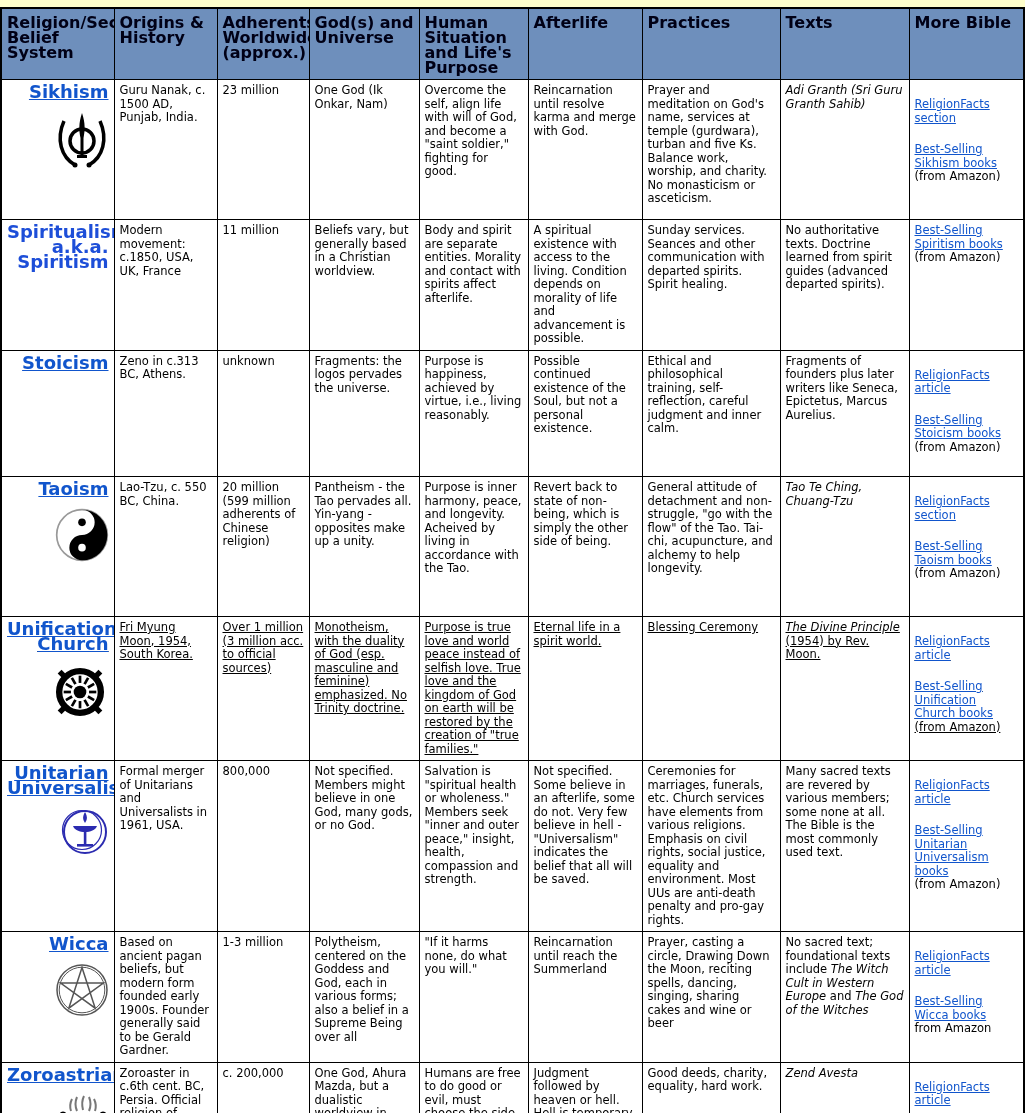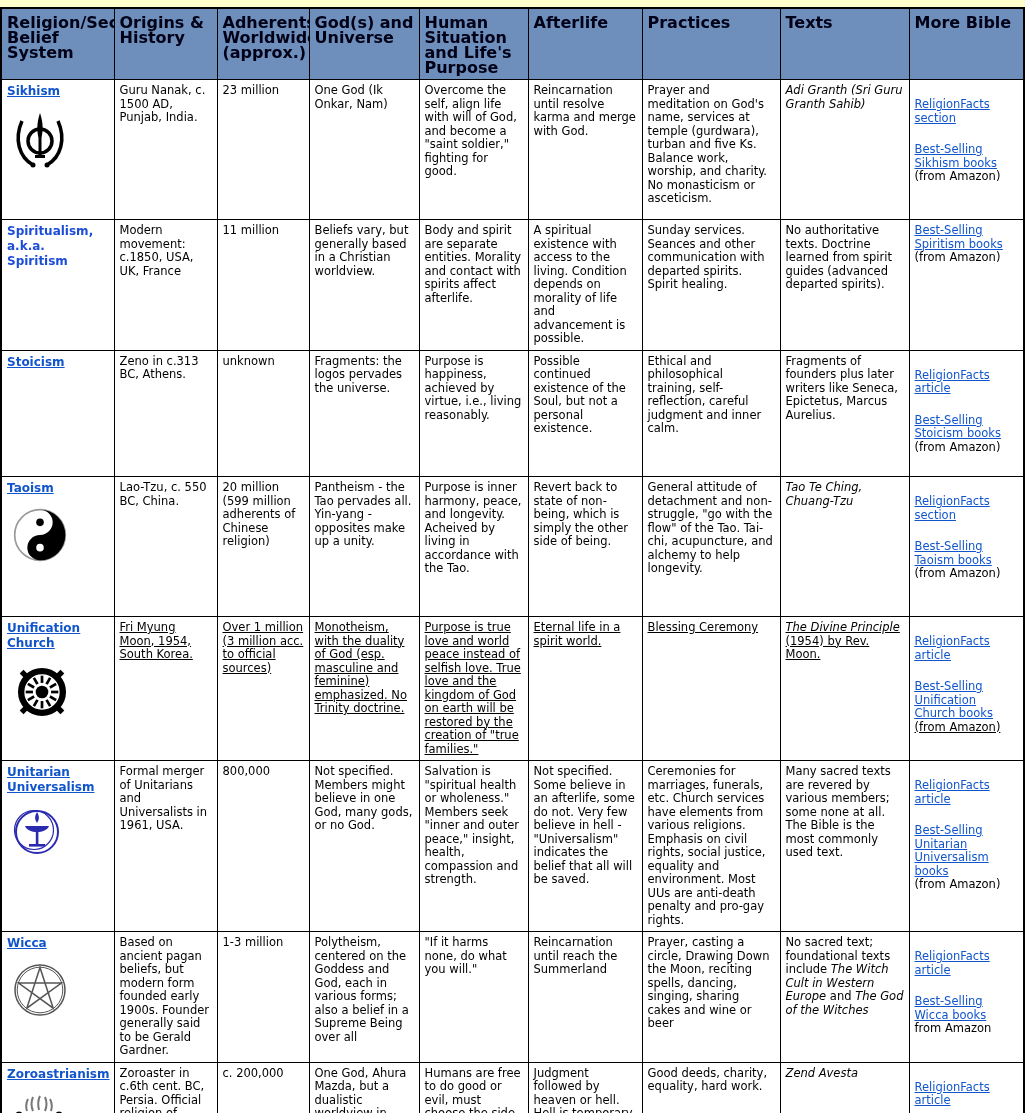--- a/index.html
+++ b/index.html
@@ -18,21 +18,21 @@
   th, td { border: 1px solid #000; vertical-align: top; overflow: hidden; }
   th {
     background: #6E8FBC; color: #000016;
     font-size: 16px; line-height: 15px; font-weight: bold;
     text-align: left; padding: 6px 5px 4px 5px;
   }
   td {
     font-size: 11.5px; line-height: 13.5px; color: #000;
     padding: 4px 5px; background: #fff;
   }
-  td.name-cell { font-size: 12px; line-height: 15px; font-weight: bold; }
+  td.name-cell { font-size: 18px; line-height: 15px; font-weight: bold; text-align: right; }
   a.rel-link, a.info-link {
     color: #1155CC; text-decoration: underline; cursor: pointer;
   }
   a.rel-link { font-weight: bold; }
   .name-plain { color: #1d4ed8; font-weight: bold; }
   .row-icon { display: block; margin: 12px 0 0 6px; }
   .texts-seg.italic { font-style: italic; }
   td.more-cell { font-size: 11.5px; }
   td.more-cell.padded { padding-top: 18px; }
   .more-item { margin-bottom: 18px; }

